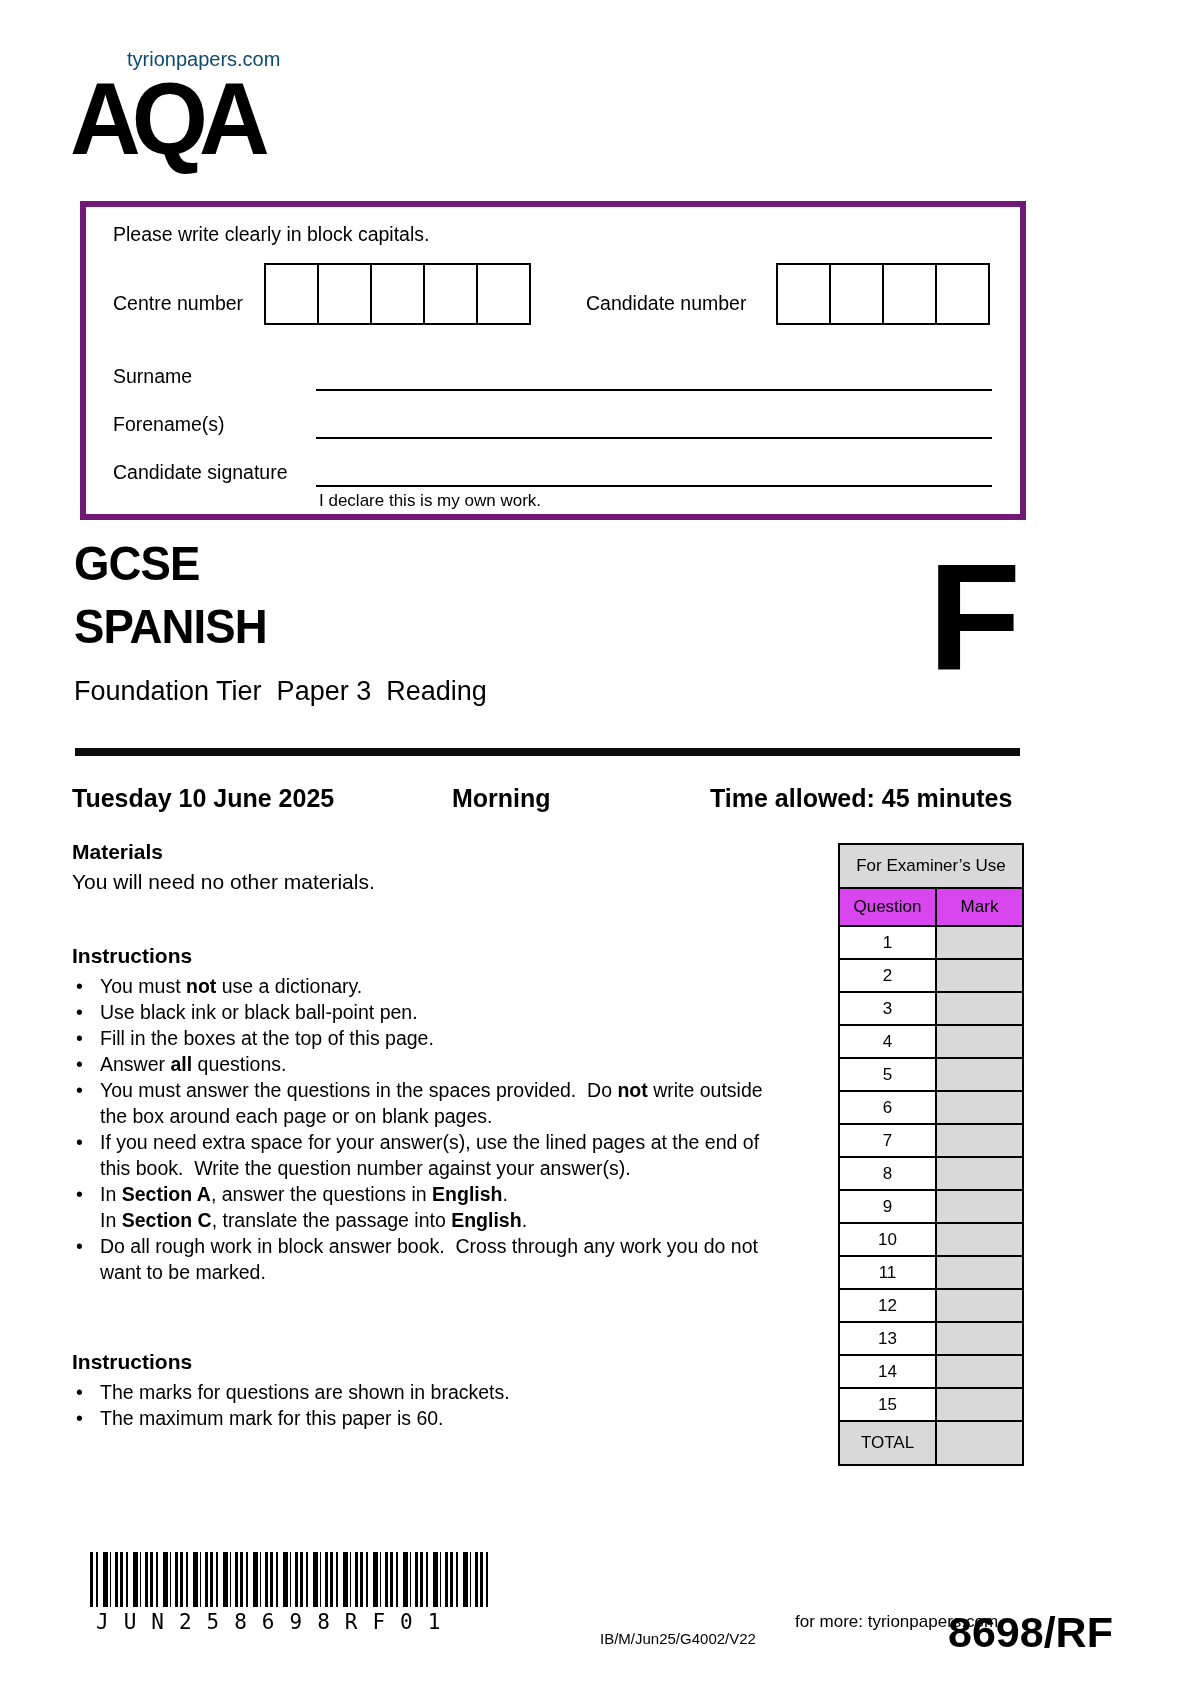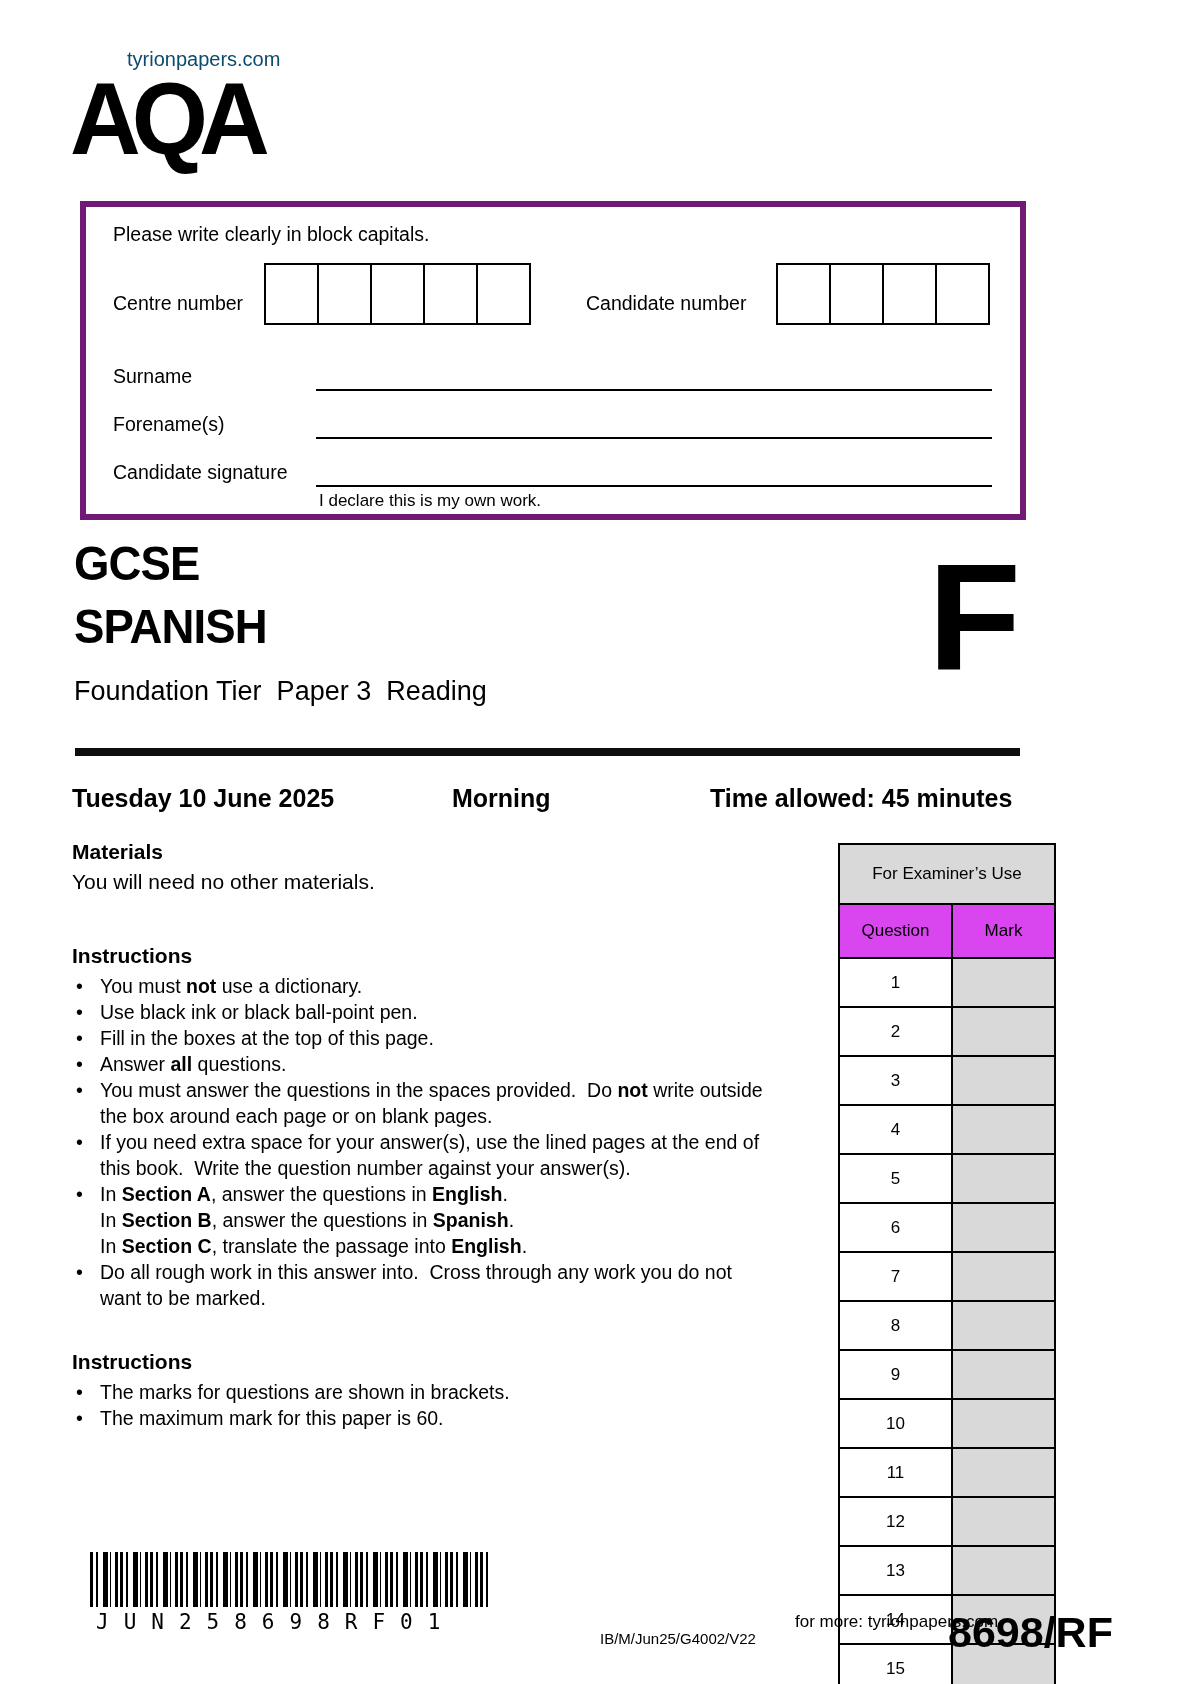--- a/index.html
+++ b/index.html
@@ -53,21 +53,21 @@
   .blk-body{font-size:21px;line-height:26px;}
 
   .bullet{display:flex;align-items:flex-start;}
   .dot{width:24px;flex:0 0 24px;font-size:19.5px;line-height:26px;text-align:left;padding-left:4px;}
   .bullet-lines{font-size:19.5px;line-height:26px;}
   .bline{white-space:pre-wrap;}
   .bline .b{font-weight:bold;}
 
   
   .ex-table{position:absolute;left:838px;top:843px;border-collapse:collapse;table-layout:fixed;}
-  .ex-table td,.ex-table th{border:2px solid #000;padding:8px;text-align:center;vertical-align:middle;
+  .ex-table td,.ex-table th{border:2px solid #000;padding:0;text-align:center;vertical-align:middle;
                             font-size:17px;font-weight:normal;}
   .ex-title{height:42px;font-size:17.5px;}
   .col-q{width:95px;}
   .col-m{width:85px;}
   .ex-qm{height:36px;background:#d946ef;}
   .qcell{height:31px;background:#fff;}
   .mcell{background:var(--shade);}
   .total-cell{height:42px;font-weight:bold;font-size:19px;}
   .shaded{background:var(--shade);}
 
@@ -187,29 +187,28 @@
           <div class="bullet-lines">
             <div class="bline"><span>If you need extra space for your answer(s), use the lined pages at the end of</span></div>
             <div class="bline"><span>this book.  Write the question number against your answer(s).</span></div>
           </div>
         </div>
 
         <div class="bullet">
           <span class="dot">•</span>
           <div class="bullet-lines">
             <div class="bline"><span>In </span><span class="b">Section A</span><span>, answer the questions in </span><span class="b">English</span><span>.</span></div>
-            <div class="bline"><span>In </span><span class="b">Section B</span><span>, answer the questions in </span><span class="b">Spanish</span><span>.</span></div>
             <div class="bline"><span>In </span><span class="b">Section C</span><span>, translate the passage into </span><span class="b">English</span><span>.</span></div>
           </div>
         </div>
 
         <div class="bullet">
           <span class="dot">•</span>
           <div class="bullet-lines">
-            <div class="bline"><span>Do all rough work in this answer into.  Cross through any work you do not</span></div>
+            <div class="bline"><span>Do all rough work in block answer book.  Cross through any work you do not</span></div>
             <div class="bline"><span>want to be marked.</span></div>
           </div>
         </div>
       </div>
   </div>
 
   <div class="block blk-information">
     <div class="blk-h">Instructions</div>
     <div class="bullets">
 

